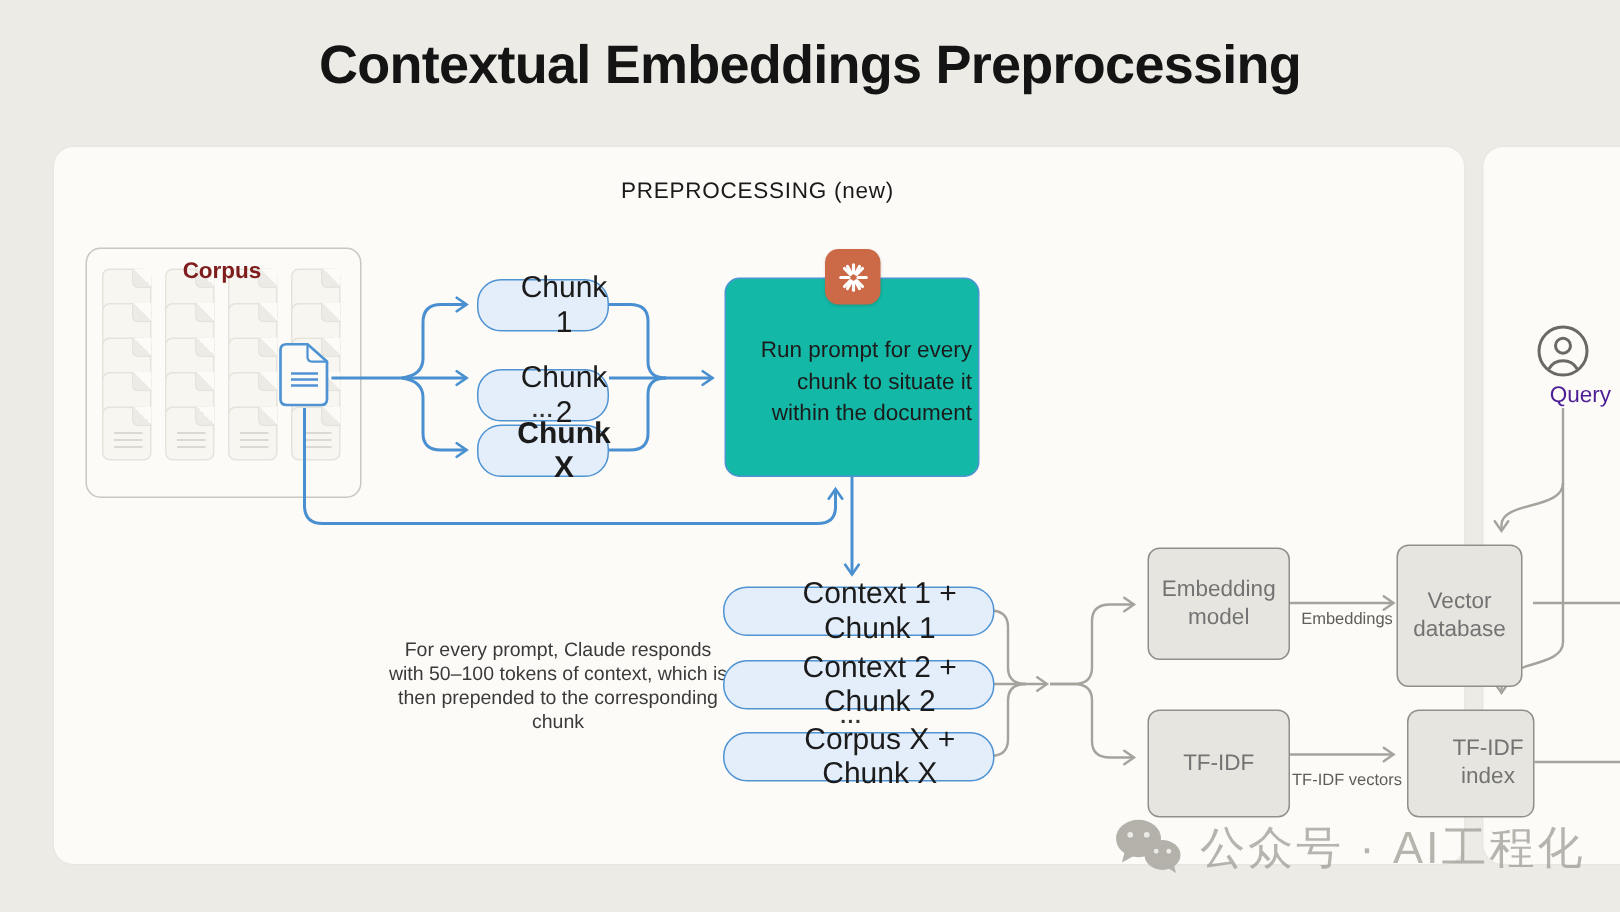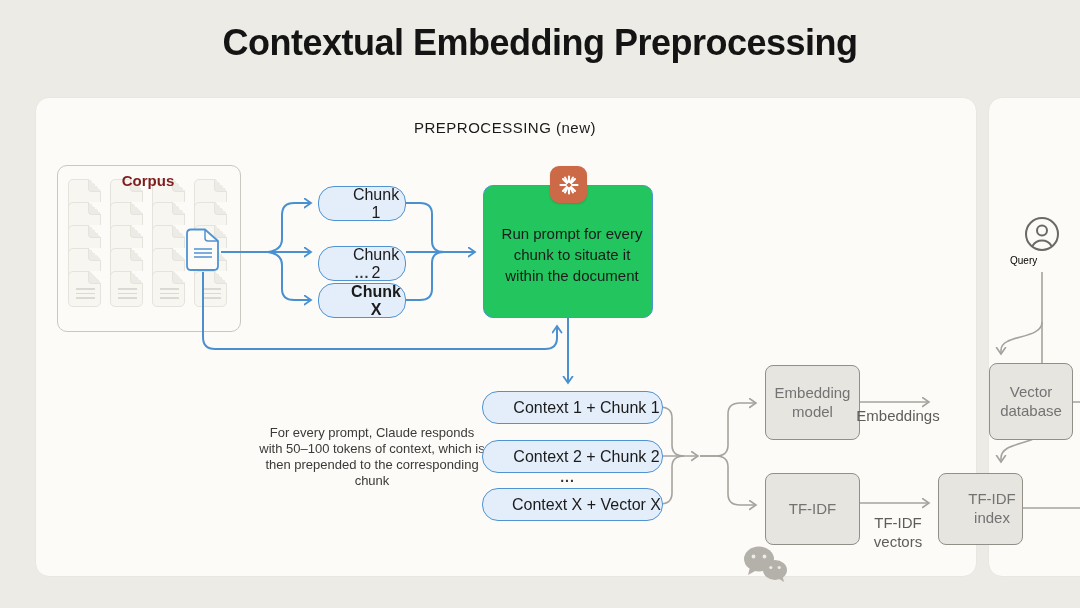--- a/index.html
+++ b/index.html
@@ -51,81 +51,81 @@
   }
   .doc.lines::after{
     content:"";position:absolute;left:7px;bottom:7px;width:19px;height:11px;
     background:repeating-linear-gradient(#dbd9d2 0 1.5px,transparent 1.5px 4.5px);
   }
   #active-doc{left:185px;top:228px;width:36px;height:44px;z-index:4;}
   
   .blue-box{
     background:#e4eefa;border:1.5px solid #4f93d3;border-radius:16px;
     display:flex;align-items:center;justify-content:center;text-align:center;
-    font-size:16px;color:#1b1b1b;z-index:4;box-sizing:border-box;padding-left:28px;
+    font-size:20px;color:#1b1b1b;z-index:4;box-sizing:border-box;padding-left:28px;
   }
   .chunk{left:318px;width:88px;height:35px;}
   #chunk-1{top:186px;} #chunk-2{top:246px;} #chunk-x{top:283px;font-weight:bold;}
   .ctx{left:482px;width:181px;height:33px;}
   #ctx-1{top:391px;} #ctx-2{top:440px;text-align:center;} #ctx-x{top:488px;}
   .ellipsis{
     text-align:center;font-size:14px;font-weight:700;letter-spacing:1px;
     color:#333;z-index:4;line-height:10px;
   }
   #chunk-ellipsis{left:318px;top:268px;width:88px;}
   #ctx-ellipsis{left:482px;top:472px;width:171px;}
   #prompt-box{
     left:483px;top:185px;width:170px;height:133px;
-    background:#22c55e;border:1.5px solid #4f93d3;border-radius:10px;
-    display:flex;align-items:center;justify-content:center;text-align:center;
+    background:#14b8a6;border:1.5px solid #4f93d3;border-radius:10px;
+    display:flex;align-items:center;justify-content:center;text-align:right;
     font-size:15px;line-height:1.4;color:#1b1b1b;z-index:4;box-sizing:border-box;
     padding:10px 4px 4px 12px;
   }
   #claude-badge{
     left:550px;top:166px;width:37px;height:37px;border-radius:9px;
     background:#cc6a47;z-index:5;display:flex;align-items:center;justify-content:center;
     box-shadow:0 1px 2px rgba(0,0,0,0.15);
   }
   
   .caption{
     left:258px;top:425px;width:228px;text-align:center;
     font-size:13px;line-height:1.22;color:#3a3a3a;z-index:4;
   }
   
   .gray-box{
     background:#e7e5e0;border:1.5px solid #918f88;border-radius:8px;
     display:flex;align-items:center;justify-content:center;text-align:center;
     font-size:15px;line-height:1.25;color:#737373;z-index:4;box-sizing:border-box;
   }
   #embedding-model{left:765px;top:365px;width:95px;height:75px;}
-  #vector-database{left:989px;top:363px;width:84px;height:77px;}
+  #vector-database{left:931px;top:363px;width:84px;height:95px;}
   #tfidf{left:765px;top:473px;width:95px;height:72px;}
   #tfidf-index{left:938px;top:473px;width:85px;height:72px;padding-left:23px;}
   .flow-label{
-    text-align:center;font-size:15px;color:#5f5d58;z-index:4;line-height:1.25;
+    text-align:center;font-size:11px;color:#5f5d58;z-index:4;line-height:1.25;
   }
   #embeddings-label{left:856px;top:407px;width:84px;}
   #tfidf-vectors-label{left:860px;top:514px;width:76px;}
   
   #query-icon{left:1023px;top:215px;width:38px;height:38px;z-index:4;}
-  #query-label{left:1010px;top:255px;width:64px;text-align:left;font-size:10px;color:#000000;z-index:4;}
+  #query-label{left:1010px;top:255px;width:64px;text-align:right;font-size:15px;color:#4c1d95;z-index:4;}
   
   #wires{left:0;top:0;width:1080px;height:608px;z-index:3;pointer-events:none;}
   
   #watermark{
     left:740px;top:544px;display:flex;align-items:center;gap:8px;z-index:6;
   }
   #watermark .wm-text{
     font-size:30px;color:rgba(158,156,148,0.75);letter-spacing:2px;white-space:nowrap;
   }
 </style>
 </head>
 <body>
 
-<div class="abs page-title">Contextual Embedding Preprocessing</div>
+<div class="abs page-title">Contextual Embeddings Preprocessing</div>
 
 <div class="abs panel" id="main-panel"></div>
 <div class="abs panel" id="right-panel"></div>
 <div class="abs section-label">PREPROCESSING (new)</div>
 
 <div class="abs" id="corpus-box"></div>
 <div class="abs doc-grid">
   <div class="doc-col">
     <div class="doc"></div>
       <div class="doc"></div>
@@ -232,21 +232,21 @@
         <path d="M10.6 14.6 L 8 19.4"></path>
     </g>
   </svg>
 </div>
 
 <div class="abs caption">For every prompt, Claude responds with 50–100 tokens of context, which is then prepended to the corresponding chunk</div>
 
 <div class="abs blue-box ctx" id="ctx-1">Context 1 + Chunk 1</div>
 <div class="abs blue-box ctx" id="ctx-2">Context 2 + Chunk 2</div>
 <div class="abs ellipsis" id="ctx-ellipsis">...</div>
-<div class="abs blue-box ctx" id="ctx-x">Context X + Vector X</div>
+<div class="abs blue-box ctx" id="ctx-x">Corpus X + Chunk X</div>
 
 <div class="abs gray-box" id="embedding-model">Embedding model</div>
 <div class="abs gray-box" id="vector-database">Vector database</div>
 <div class="abs gray-box" id="tfidf">TF-IDF</div>
 <div class="abs gray-box" id="tfidf-index">TF-IDF index</div>
 <div class="abs flow-label" id="embeddings-label">Embeddings</div>
 <div class="abs flow-label" id="tfidf-vectors-label">TF-IDF vectors</div>
 
 <div class="abs" id="query-icon">
   <svg width="38" height="38" viewBox="0 0 38 38">
@@ -267,13 +267,14 @@
     </g>
     <g fill="#ecebe5">
       <circle cx="13.5" cy="12.5" r="1.9"></circle>
         <circle cx="24.5" cy="12.5" r="1.9"></circle>
     </g>
     <g fill="#ecebe5">
       <circle cx="30.8" cy="23.5" r="1.6"></circle>
         <circle cx="39.2" cy="23.5" r="1.6"></circle>
     </g>
   </svg>
+  <span class="wm-text">公众号 · AI工程化</span>
 </div>
 
 </body></html>

